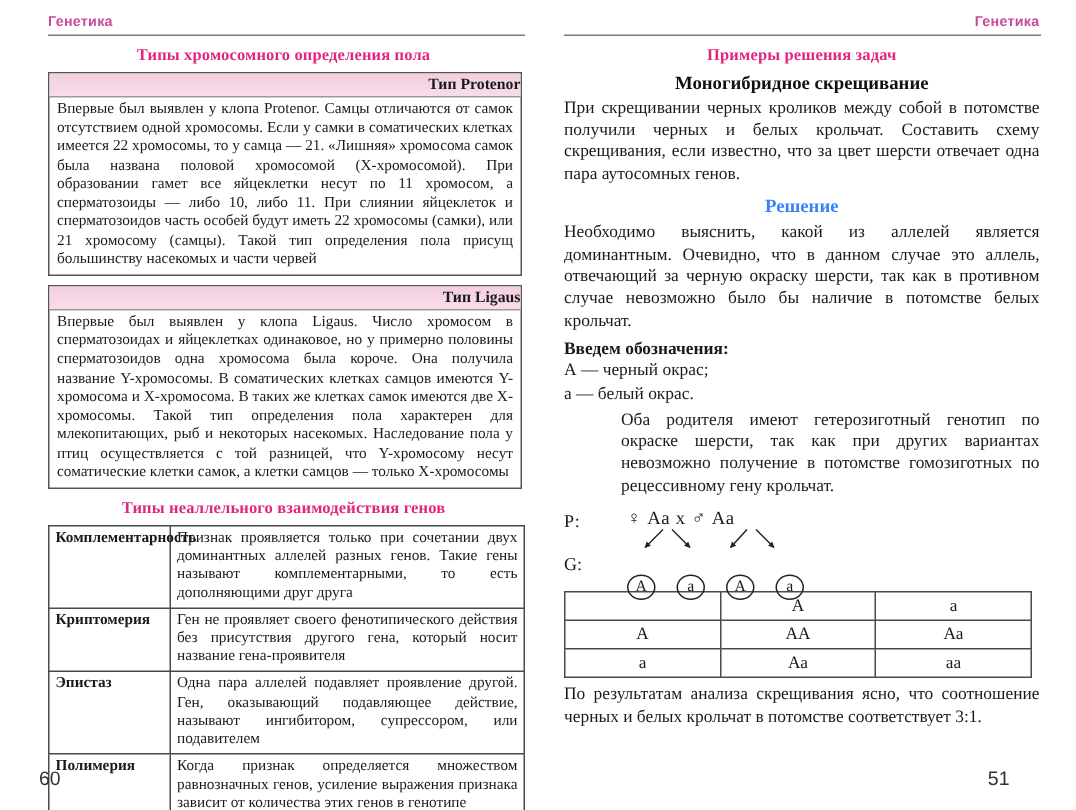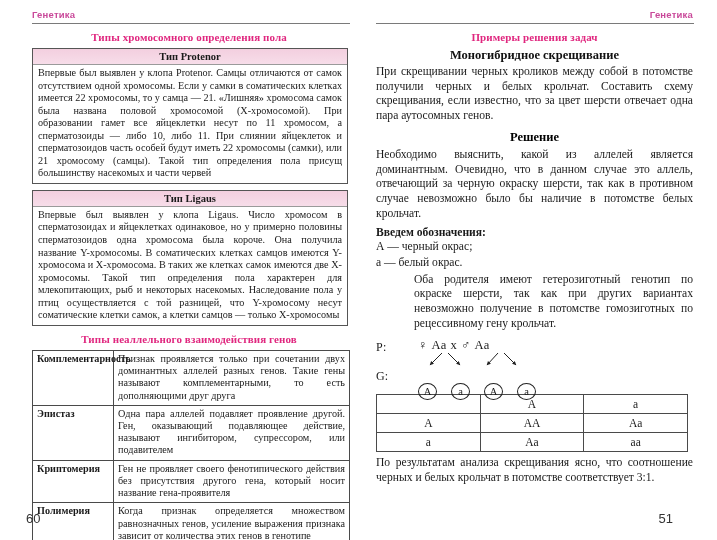--- a/index.html
+++ b/index.html
@@ -64,34 +64,34 @@
     letter-spacing: .1px;
   }
   h2.sub {
     font-size: 12.5px;
     font-weight: bold;
     text-align: center;
     margin: 3px 0 2px 0;
     color: #111;
   }
   h2.sub.pink {
-    color: #000000;
+    color: #3b82f6;
     margin: 6px 0 3px 0;
   }
 
   
   .panel {
     border: 1px solid #555;
     margin: 0 2px 7px 4px;
     background: #fff;
   }
   .panel + .panel { margin-top: -1px; }
   .panel-title {
     background: linear-gradient(to bottom, #f3cfdf, #f7dde9);
-    text-align: center;
+    text-align: right;
     font-size: 10.5px;
     font-weight: bold;
     padding: 2px 0 2px 0;
     border-bottom: 1px solid #9a9a9a;
     color: #1a1a1a;
   }
   .panel-body {
     padding: 2px 5px 3px 5px;
     font-size: 10.2px;
     line-height: 1.23;
@@ -237,26 +237,26 @@
 
     <h1 class="sect">Типы неаллельного взаимодействия генов</h1>
 
     <table class="gtab">
       <tbody>
         <tr>
           <td class="term">Комплементарность</td>
           <td class="desc">Признак проявляется только при сочетании двух доминантных аллелей разных генов. Такие гены называют комплементарными, то есть дополняющими друг друга</td>
         </tr>
         <tr>
+          <td class="term">Криптомерия</td>
+          <td class="desc">Ген не проявляет своего фенотипического действия без присутствия другого гена, который носит название гена-проявителя</td>
+        </tr>
+        <tr>
           <td class="term">Эпистаз</td>
           <td class="desc">Одна пара аллелей подавляет проявление другой. Ген, оказывающий подавляющее действие, называют ингибитором, супрессором, или подавителем</td>
-        </tr>
-        <tr>
-          <td class="term">Криптомерия</td>
-          <td class="desc">Ген не проявляет своего фенотипического действия без присутствия другого гена, который носит название гена-проявителя</td>
         </tr>
         <tr>
           <td class="term">Полимерия</td>
           <td class="desc">Когда признак определяется множеством равнозначных генов, усиление выражения признака зависит от количества этих генов в генотипе</td>
         </tr>
       </tbody>
     </table>
 
     <div class="pageno left">60</div>
   </div>

